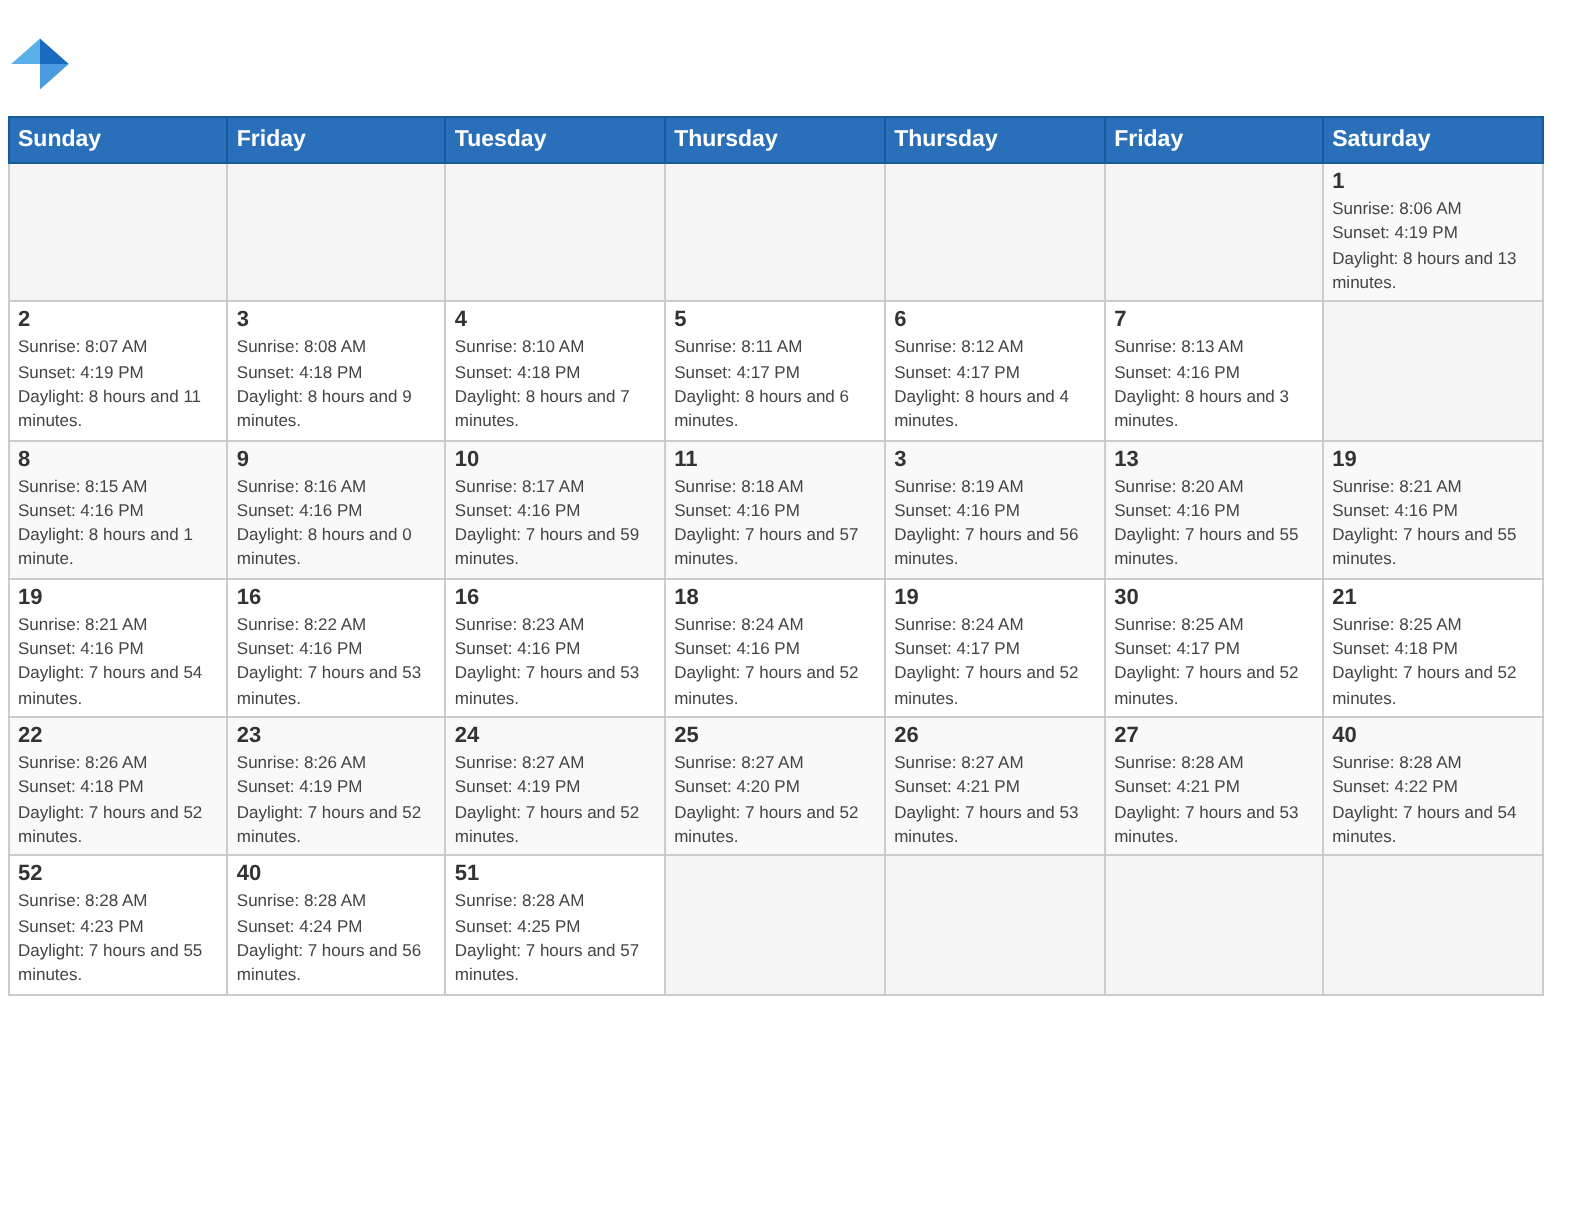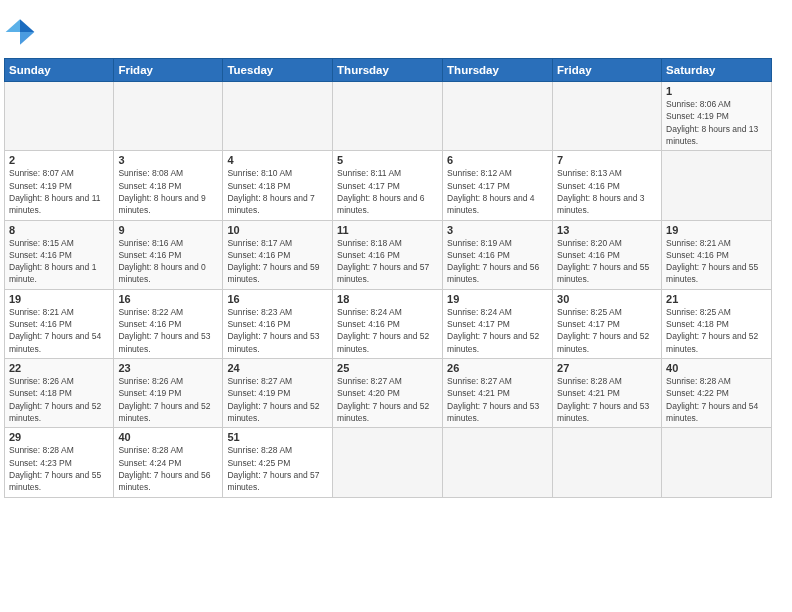--- a/index.html
+++ b/index.html
@@ -253,21 +253,21 @@
             <span class="day-num">27</span>
             <div class="day-info">Sunrise: 8:28 AM<br>Sunset: 4:21 PM<br>Daylight: 7 hours and 53 minutes.</div>
           </td>
           <td>
             <span class="day-num">40</span>
             <div class="day-info">Sunrise: 8:28 AM<br>Sunset: 4:22 PM<br>Daylight: 7 hours and 54 minutes.</div>
           </td>
         </tr>
         <tr>
           <td>
-            <span class="day-num">29</span>
+            <span class="day-num">52</span>
             <div class="day-info">Sunrise: 8:28 AM<br>Sunset: 4:23 PM<br>Daylight: 7 hours and 55 minutes.</div>
           </td>
           <td>
             <span class="day-num">40</span>
             <div class="day-info">Sunrise: 8:28 AM<br>Sunset: 4:24 PM<br>Daylight: 7 hours and 56 minutes.</div>
           </td>
           <td>
             <span class="day-num">51</span>
             <div class="day-info">Sunrise: 8:28 AM<br>Sunset: 4:25 PM<br>Daylight: 7 hours and 57 minutes.</div>
           </td>

